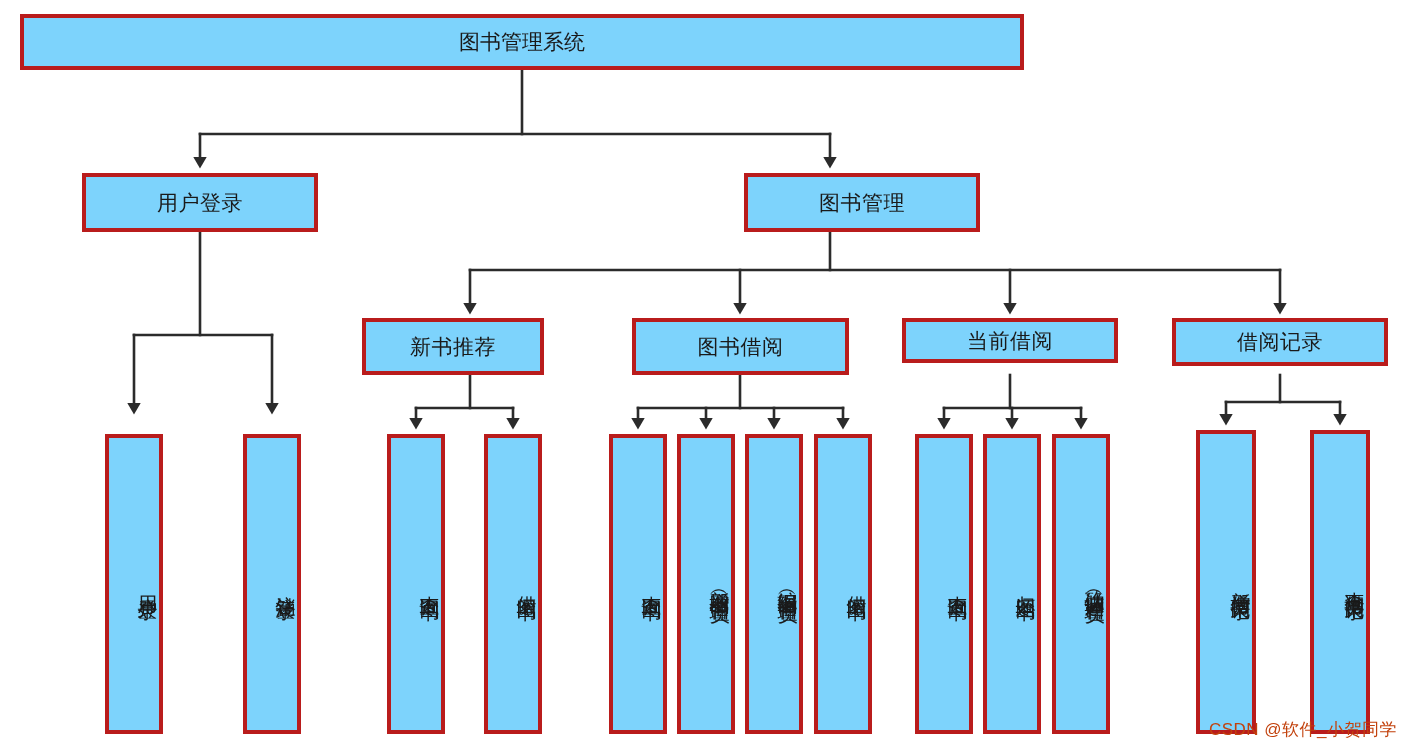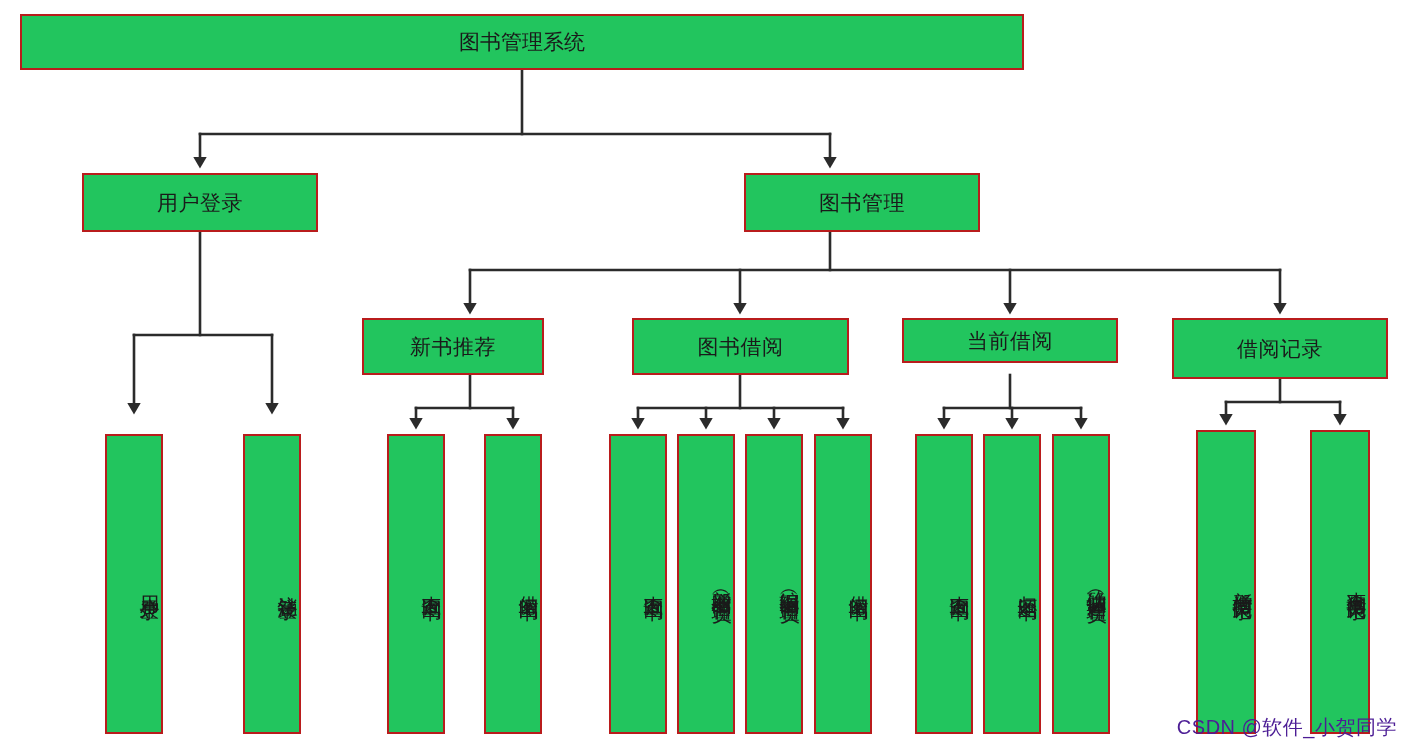--- a/index.html
+++ b/index.html
@@ -22,22 +22,22 @@
     position: absolute;
     left: 0;
     top: 0;
     width: 1405px;
     height: 747px;
     pointer-events: none;
   }
   .node {
     position: absolute;
     box-sizing: border-box;
-    background: #22c55e;
-    border: 2px solid #b91c1c;
+    background: #7dd3fc;
+    border: 4px solid #b91c1c;
     display: flex;
     align-items: center;
     justify-content: center;
     color: #1a1a1a;
     text-align: center;
     line-height: 1.12;
   }
   .node.h {
     font-size: 21px;
     letter-spacing: 0.5px;
@@ -58,22 +58,22 @@
     display: block;
     white-space: pre-line;
   }
   .node.v .lbl {
     white-space: nowrap;
   }
   #watermark {
     position: absolute;
     right: 8px;
     bottom: 6px;
-    font-size: 20px;
-    color: #4c1d95;
+    font-size: 17px;
+    color: #c2410c;
     letter-spacing: 0.5px;
     white-space: nowrap;
     user-select: none;
   }
 </style>
 </head>
 <body>
 
 <div id="canvas">
 
@@ -140,21 +140,21 @@
 
   <div class="node h" style="left:362px; top:318px; width:182px; height:57px;">
     <span class="lbl">新书推荐</span>
   </div>
   <div class="node h" style="left:632px; top:318px; width:217px; height:57px;">
     <span class="lbl">图书借阅</span>
   </div>
   <div class="node h" style="left:902px; top:318px; width:216px; height:45px;">
     <span class="lbl">当前借阅</span>
   </div>
-  <div class="node h" style="left:1172px; top:318px; width:216px; height:61px;">
+  <div class="node h" style="left:1172px; top:318px; width:216px; height:48px;">
     <span class="lbl">借阅记录</span>
   </div>
 
   <div class="node v" style="left:105px; top:434px; width:58px; height:300px;">
     <span class="lbl">用户登录</span>
   </div>
   <div class="node v" style="left:243px; top:434px; width:58px; height:300px;">
     <span class="lbl">注销登录</span>
   </div>
 

